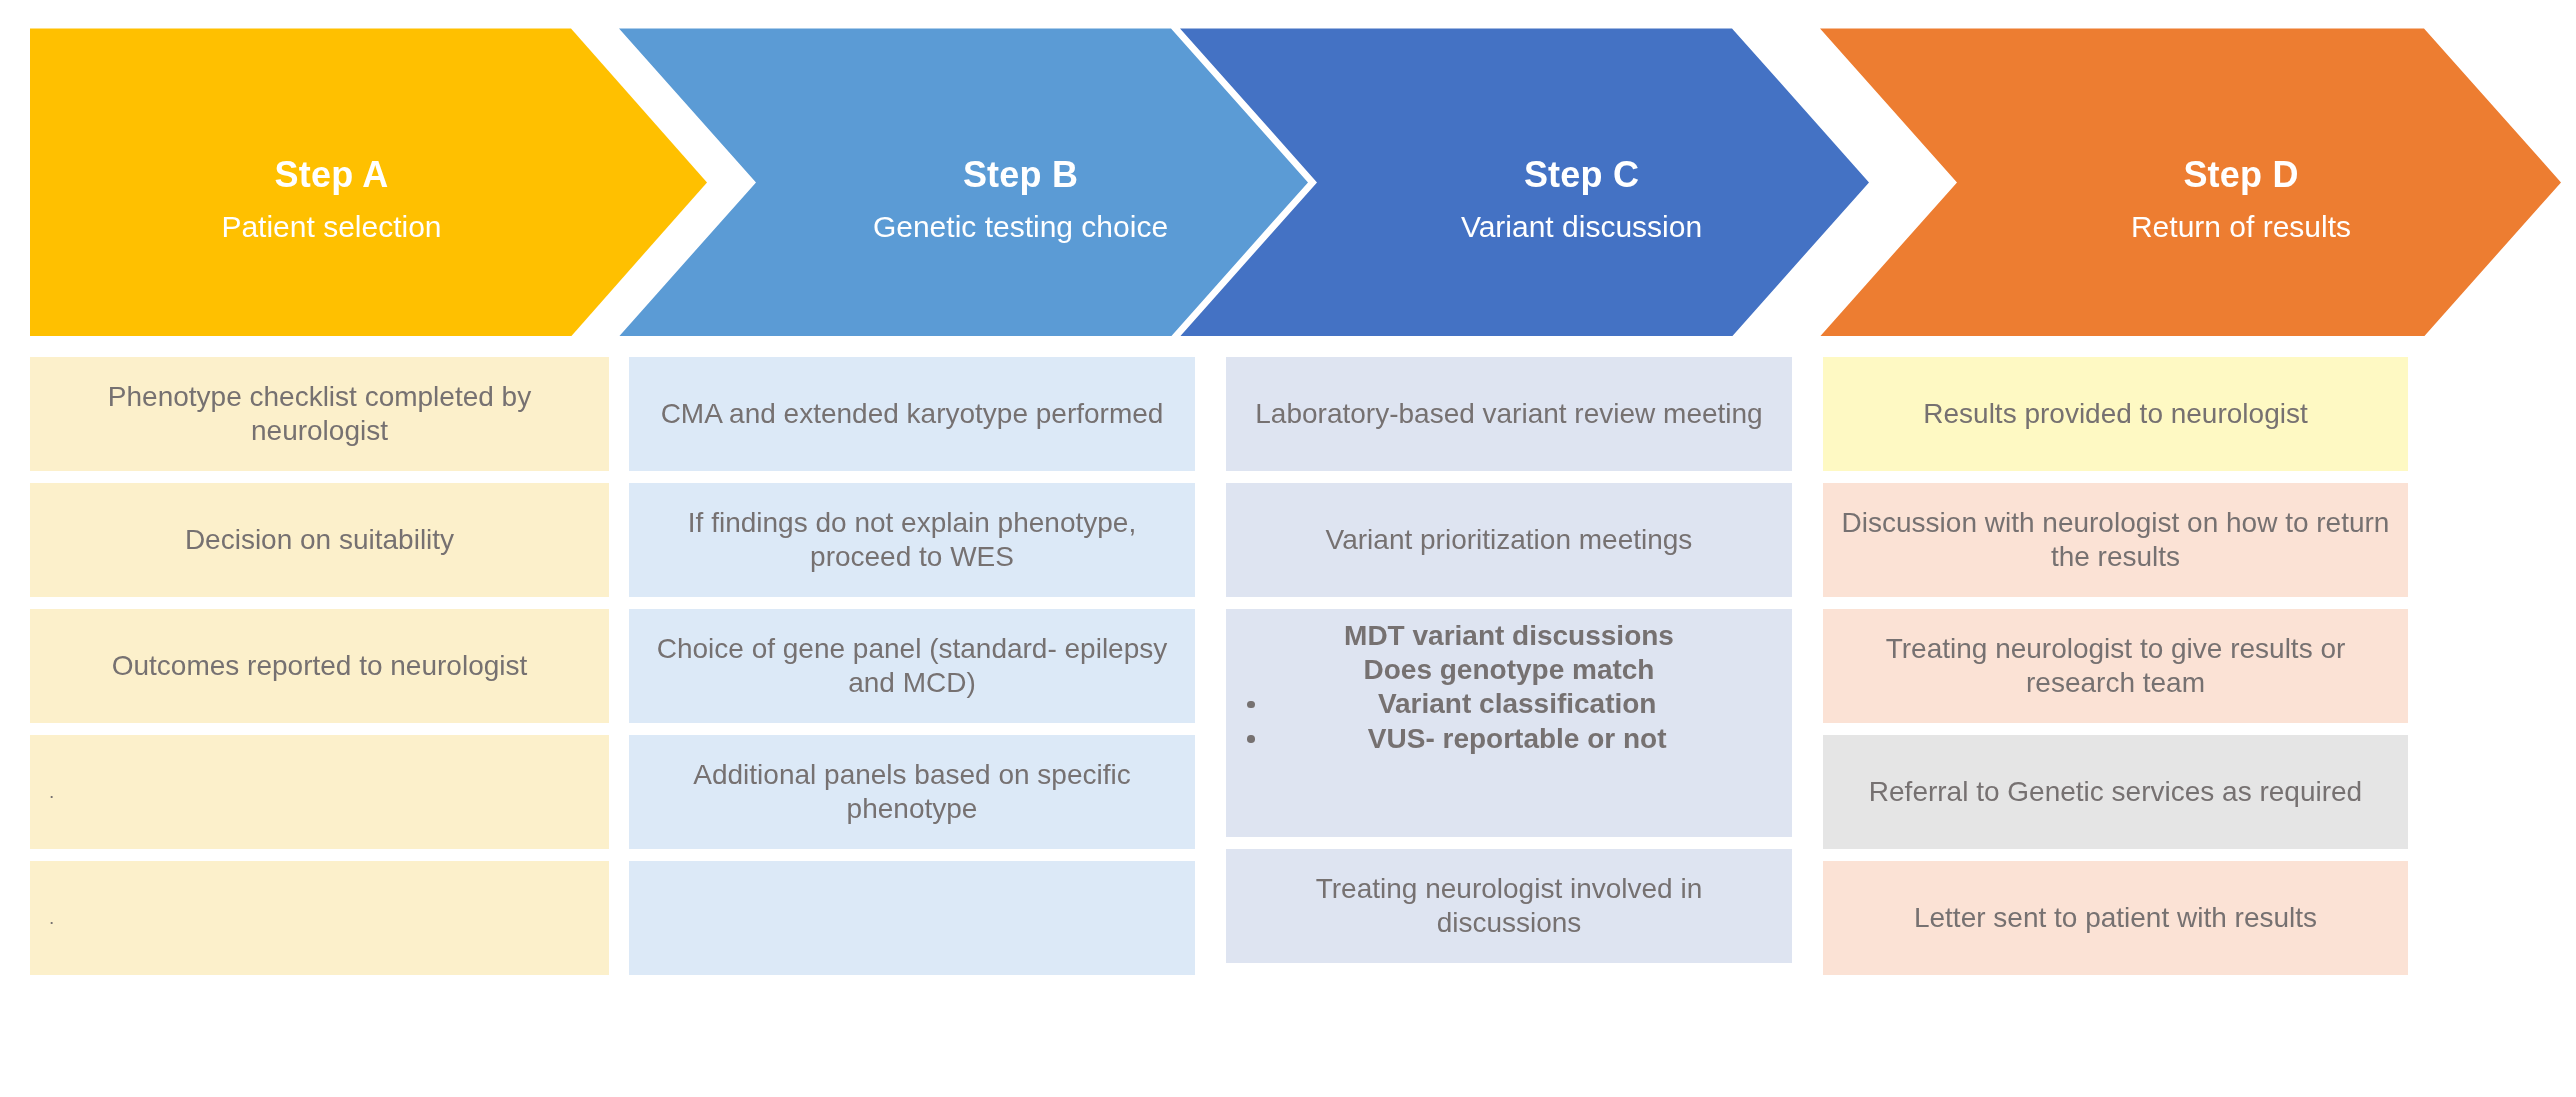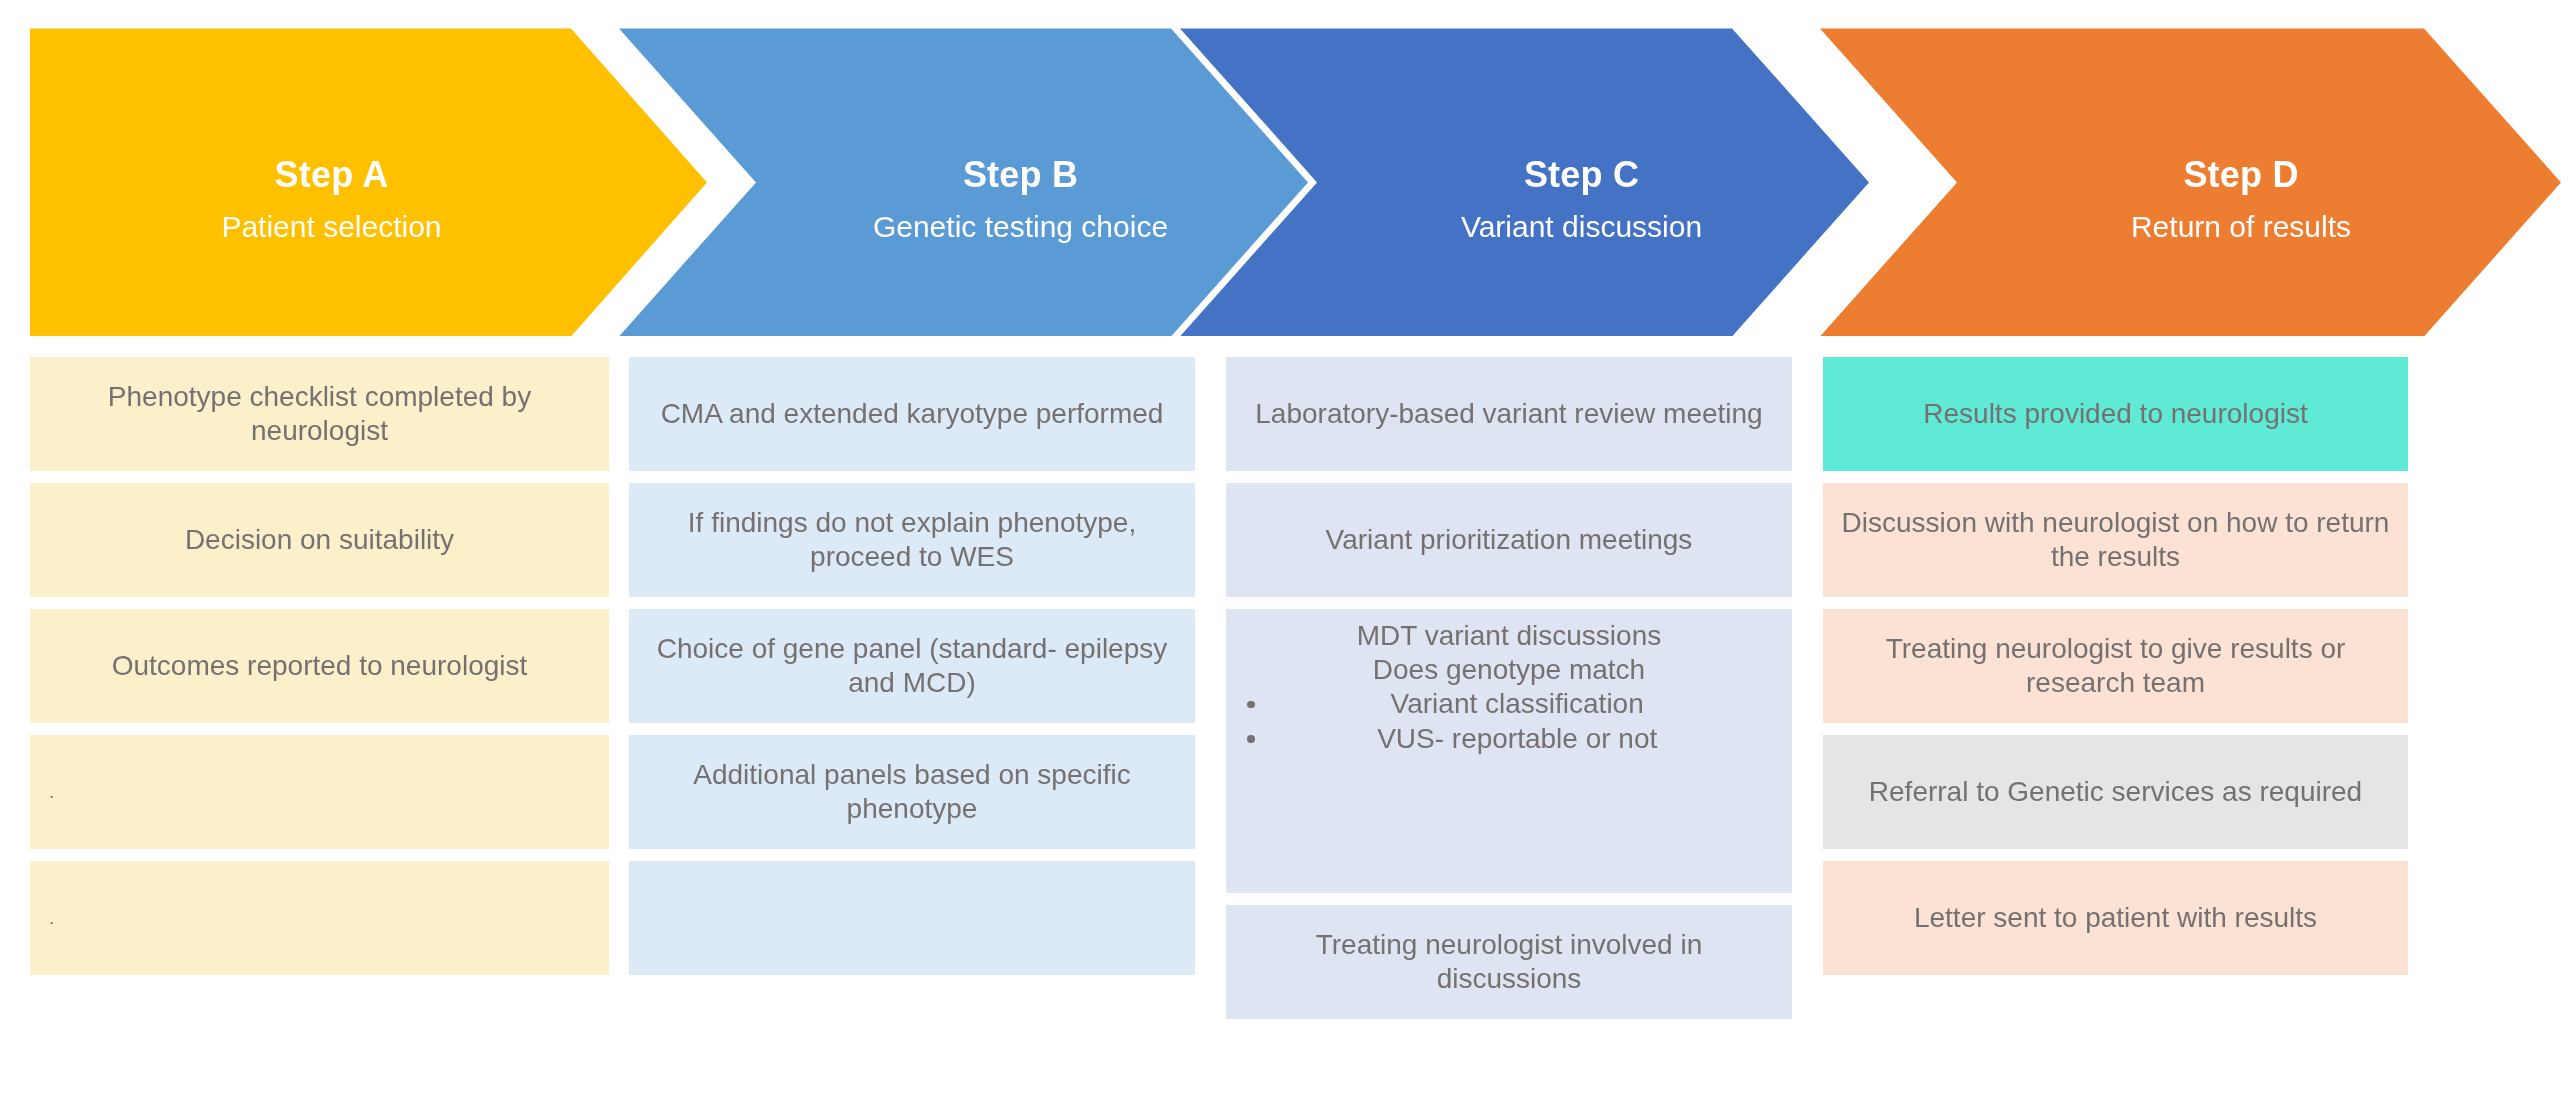--- a/index.html
+++ b/index.html
@@ -61,21 +61,21 @@
     font-size:28px;line-height:1.22;
     padding:6.3px 16.4px;
     margin-bottom:12px;
     overflow:hidden;
   }
   .cell .txt{display:block;width:100%;}
   .cell.empty{justify-content:flex-start;align-items:center;}
   .cell.empty .txt{text-align:left;width:auto;padding-left:2.5px;font-size:19px;}
 
   .h-std{height:114px;}
-  .h-tall{height:284px;}
+  .h-tall{height:228px;font-weight:bold;}
 
   #col-a .cell{background:#FCF0CB;}
   #col-b .cell{background:#DCE9F7;}
   #col-c .cell{background:#DEE4F1;}
   #col-d .cell{background:#FBE2D5;}
 
   
   .mdt{
     display:block;text-align:center;padding:10px 12.6px 7.6px 12.6px;
   }
@@ -188,21 +188,21 @@
           <span class="litxt">VUS- reportable or not</span>
         </li>
       </ul>
     </div>
     <div class="cell h-std" style="background: rgb(222, 228, 241); color: rgb(118, 113, 113);">
       <span class="txt">Treating neurologist involved in discussions</span>
     </div>
   </div>
 
   <div class="col" id="col-d">
-    <div class="cell h-std" style="background: #5eead4; color: rgb(118, 113, 113);">
+    <div class="cell h-std" style="background: #fef9c3; color: rgb(118, 113, 113);">
       <span class="txt">Results provided to neurologist</span>
     </div>
     <div class="cell h-std" style="background: rgb(251, 226, 213); color: rgb(118, 113, 113);">
       <span class="txt">Discussion with neurologist on how to return the results</span>
     </div>
     <div class="cell h-std" style="background: rgb(251, 226, 213); color: rgb(118, 113, 113);">
       <span class="txt">Treating neurologist to give results or research team</span>
     </div>
     <div class="cell h-std" style="background: #e5e5e5; color: rgb(118, 113, 113);">
       <span class="txt">Referral to Genetic services as required</span>

